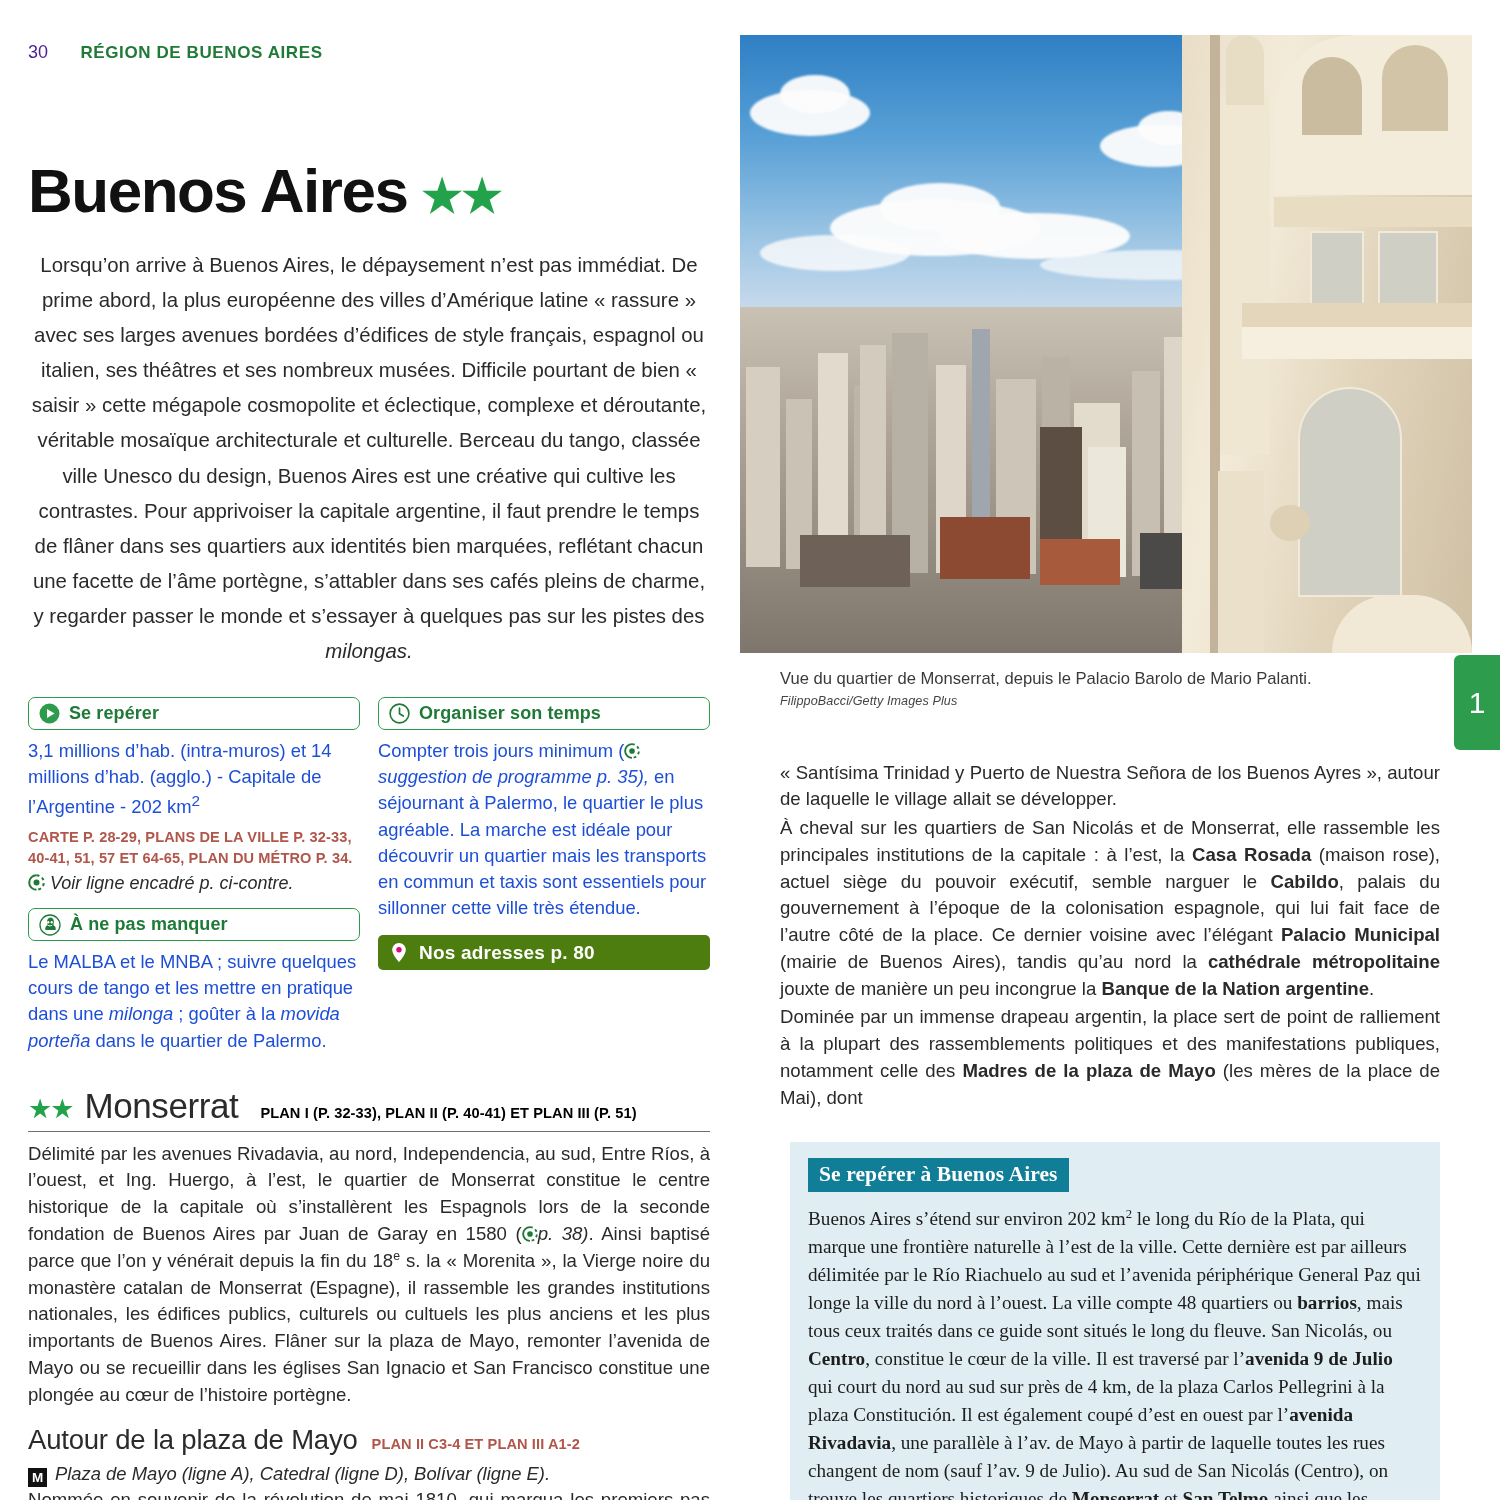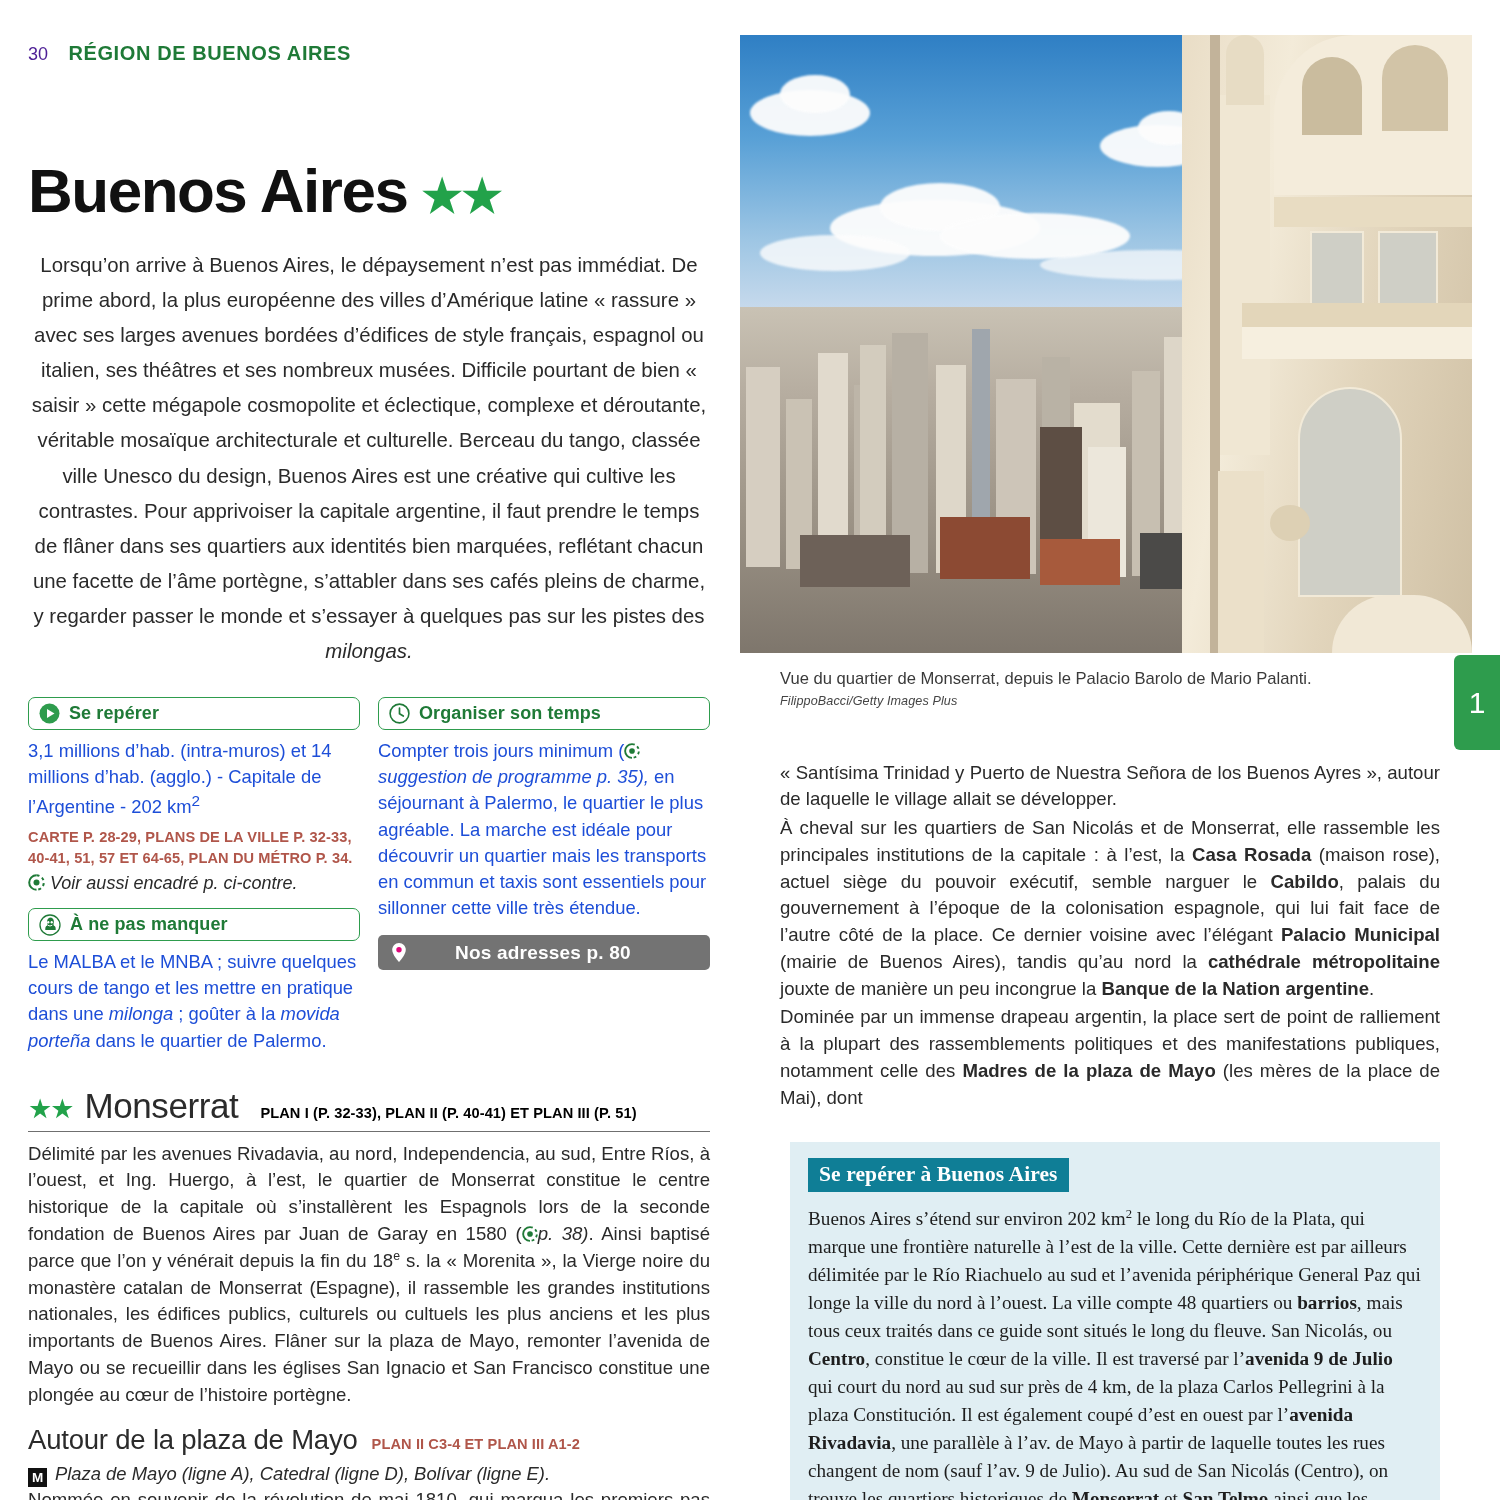--- a/index.html
+++ b/index.html
@@ -13,21 +13,21 @@
     overflow:hidden;
   }
 
   
   .runhead { position:absolute; top:42px; left:28px; width:700px; height:28px; }
   .runhead .folio {
     display:inline-block; font-size:18px; color:#4c1d95; font-weight:400;
     vertical-align:baseline; letter-spacing:0px;
   }
   .runhead .sectitle {
-    display:inline-block; margin-left:16px; font-size:20px; font-weight:bold;
+    display:inline-block; margin-left:28px; font-size:17px; font-weight:bold;
     color:#1f7a37; letter-spacing:0.6px; vertical-align:baseline;text-align:right;
   }
 
   
   .colL { position:absolute; left:28px; top:160px; width:682px; }
   .colR { position:absolute; left:740px; top:35px; width:732px; }
 
   
   .maintitle {
     font-size:62px; font-weight:bold; letter-spacing:-1.5px;
@@ -58,21 +58,21 @@
     letter-spacing:0.1px; margin:6px 0 0 0;
   }
   .seealso { font-size:18px; font-style:italic; color:#2a2a2a; line-height:1.4; margin:2px 0 12px 0; }
 
   .cta {
     height:35px; border-radius:5px; display:flex; align-items:center;
     padding:0 11px; margin-top:14px;
   }
   .cta .ctatxt { color:#fff; font-weight:bold; font-size:19px; margin-left:10px; letter-spacing:0.2px; }
   .cta.green { background:#2e9c4d; }
-  .cta.pink  { background:#737373;gap:36px; }
+  .cta.pink  { background:#4d7c0f; }
 
   
   .icn { display:inline-block; line-height:0; flex:0 0 auto; }
 
   
   .secwrap { margin-top:30px; }
   .sechead { display:flex; align-items:baseline; }
   .sechead .sstars { color:#22a24a; font-size:27px; letter-spacing:-2px; margin-right:12px; }
   .sechead .sname { font-size:35px; color:#2b2b2b; font-weight:400; letter-spacing:-0.4px; }
   .sechead .sref { font-size:14.6px; font-weight:bold; color:#000000; margin-left:22px; letter-spacing:0.1px; }
@@ -175,21 +175,21 @@
         <span class="ptxt">Se repérer</span>
       </div>
       <p class="ptext"><span>3,1 millions d’hab. (intra-muros) et 14 millions d’hab. (agglo.) - Capitale de l’Argentine - 202 km</span><sup>2</sup></p>
       <p class="refline">CARTE P. 28-29, PLANS DE LA VILLE P. 32-33, 40-41, 51, 57 ET 64-65, PLAN DU MÉTRO P. 34.</p>
       <p class="seealso">
         <span class="icn"><svg width="17" height="17" viewBox="0 0 17 17" style="vertical-align:-2px">
               <path d="M8.5 1.2a7.3 7.3 0 1 0 0 14.6" fill="none" stroke="#1f7a37" stroke-width="2"></path>
               <path d="M8.5 1.2a7.3 7.3 0 0 1 0 14.6" fill="none" stroke="#1f7a37" stroke-width="2" stroke-dasharray="3 3"></path>
               <circle cx="8.5" cy="8.5" r="3" fill="#1f7a37"></circle>
             </svg></span>
-        <span>Voir aussi encadré p. ci-contre.</span>
+        <span>Voir ligne encadré p. ci-contre.</span>
       </p>
 
       <div class="pbar">
         <span class="icn">
           <svg width="22" height="22" viewBox="0 0 22 22">
               <circle cx="11" cy="11" r="10" fill="none" stroke="#1f7a37" stroke-width="1.3"></circle>
               <path d="M11 3.5c2.6 0 3.9 1.9 3.9 4 0 1.1-.4 2-.4 2.9 0 1 .9 1.3 1.6 2.2.7.9.6 2.4.6 3.4H6.3c0-1-.1-2.5.6-3.4.7-.9 1.6-1.2 1.6-2.2 0-.9-.4-1.8-.4-2.9 0-2.1 1.3-4 3.9-4z" fill="#1f7a37"></path>
               <ellipse cx="9.3" cy="8.3" rx="1.1" ry="1.3" fill="#fff"></ellipse>
               <ellipse cx="12.7" cy="8.3" rx="1.1" ry="1.3" fill="#fff"></ellipse>
               <path d="M9 11.4q2 1.5 4 0" stroke="#fff" stroke-width="1" fill="none" stroke-linecap="round"></path>

